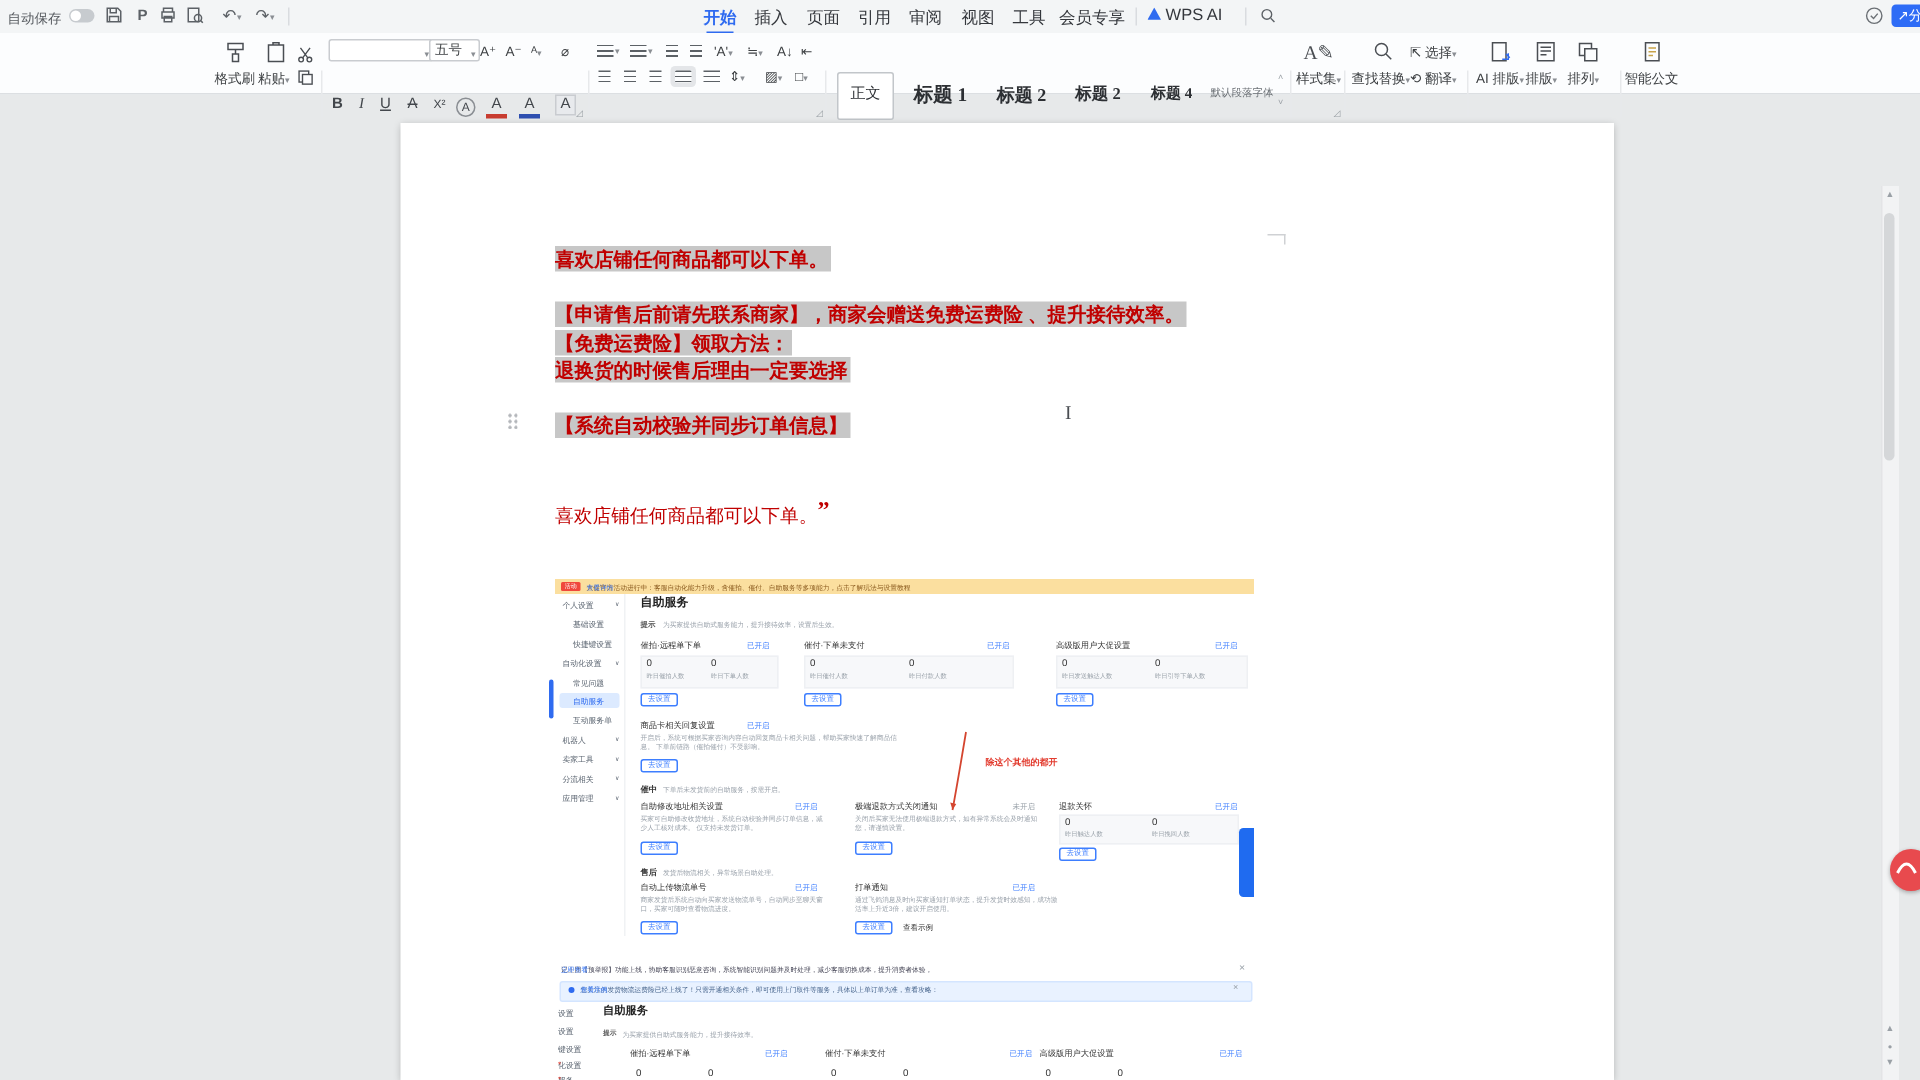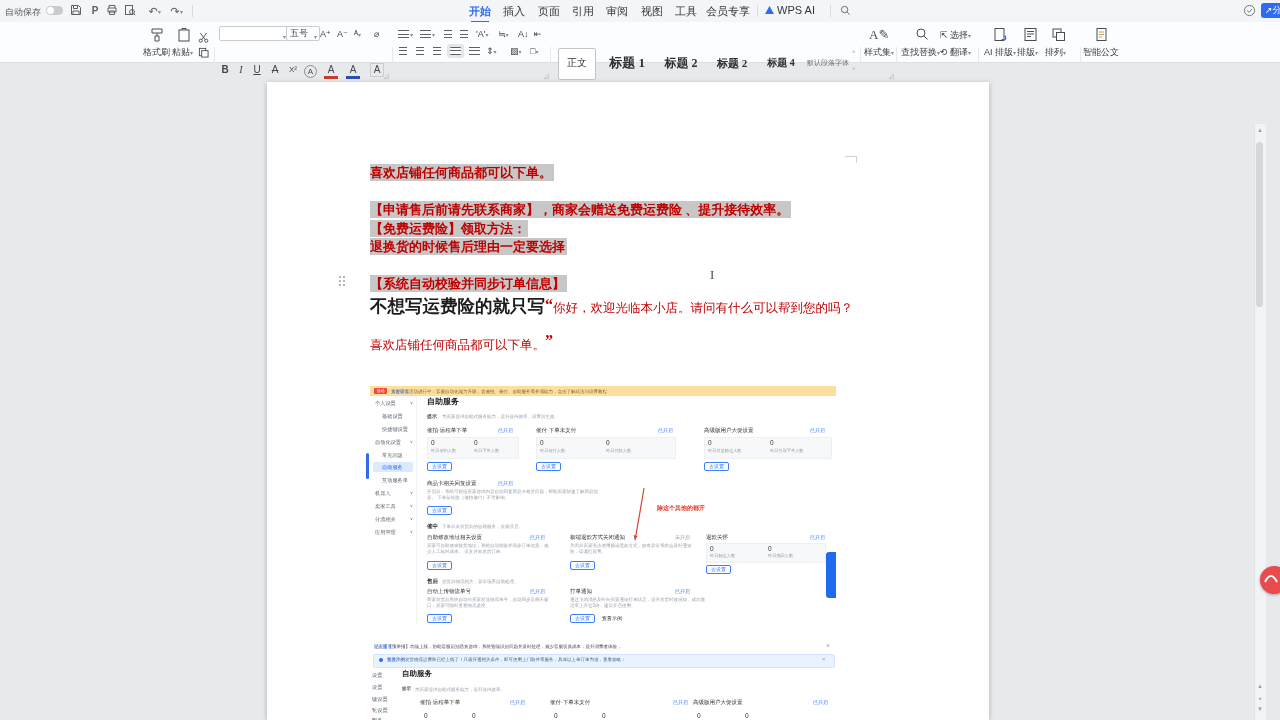--- a/index.html
+++ b/index.html
@@ -29,21 +29,21 @@
   .fbtn{position:absolute;top:41px;font-size:10px;color:#43474c;text-align:center;width:14px;height:13px;line-height:13px}
   .bars{position:absolute;width:11px;height:8px;background:repeating-linear-gradient(to bottom,#5c6166 0 1px,transparent 1px 3.5px)}
   .bars.short{width:8px}
   .bars.active-bg{box-shadow:0 0 0 3px #e4e6e9;border-radius:1px}
   .stylebox{position:absolute;top:26px;height:30px;text-align:center;color:#2c2f33;font-family:"Liberation Serif","DejaVu Serif",serif}
   .stylebox.body{border:1px solid #c2c6ca;border-radius:2px;background:#fff;font-family:"Liberation Sans",sans-serif}
   .vsep{position:absolute;top:25px;width:1px;height:31px;background:#e7e9eb}
   .launcher{position:absolute;font-size:6px;color:#9aa0a5}
   
   .docarea{position:absolute;left:0;top:62px;width:1280px;height:658px}
-  .page{position:absolute;left:267px;top:20px;width:722px;height:638px;background:#fff;box-shadow:0 1px 5px rgba(0,0,0,.25)}
+  .page{position:absolute;left:267px;top:20px;width:809px;height:638px;background:#fff;box-shadow:0 1px 5px rgba(0,0,0,.25)}
   .hl{position:absolute;left:103px;height:17px;line-height:17px;background:#c7c7c7;color:#c00000;
       font-family:"Liberation Serif","DejaVu Serif",serif;font-weight:bold;font-size:13px;white-space:nowrap;padding-right:2px}
   .dragdots{position:absolute;left:71px;top:193px;width:7px;height:11px;
       background-image:radial-gradient(#b3b6ba 1px,transparent 1.2px);background-size:4px 4px}
   .caret-i{position:absolute;left:443px;top:185px;font-family:"Liberation Serif",serif;font-size:13px;color:#4a4d52}
   .marginmark{position:absolute;left:578px;top:74px;width:11px;height:6px;border-top:1px solid #cfd1d4;border-right:1px solid #cfd1d4}
   .bigline{position:absolute;left:103px;top:212px;white-space:nowrap;font-family:"Liberation Serif","DejaVu Serif",serif}
   .bigline .h{font-size:17.5px;font-weight:bold;color:#1c1c1c}
   .bigline .q{font-size:16px;font-weight:bold;color:#c00000;vertical-align:2px}
   .bigline .r{font-size:12.5px;color:#c00000}
@@ -271,23 +271,20 @@
 
       <div class="hl" style="top:82px">喜欢店铺任何商品都可以下单。</div>
       <div class="hl" style="top:119px">【申请售后前请先联系商家】，商家会赠送免费运费险 、提升接待效率。</div>
       <div class="hl" style="top:138px">【免费运费险】领取方法：</div>
       <div class="hl" style="top:156px">退换货的时候售后理由一定要选择</div>
       <div class="hl" style="top:193px">【系统自动校验并同步订单信息】</div>
 
       <span class="dragdots"></span>
       <span class="caret-i">I</span>
 
-      <div class="bigline">
-        <span class="h">不想写运费险的就只写</span><span class="q">“</span><span class="r">你好，欢迎光临本小店。请问有什么可以帮到您的吗？</span>
-      </div>
       <div class="quoteline2">
         <span class="r">喜欢店铺任何商品都可以下单。</span><span class="q">”</span>
       </div>
 
       <span class="blueedge"></span>
 
       <div class="shot" style="top:304px;height:238px">
         <div style="left:0;top:0;width:466px;height:10px;background:#fbdf9f"></div>
         <span style="left:4px;top:2px;width:13px;height:6px;background:#f0483c;border-radius:1px;color:#fff;font-size:4px;line-height:6px;text-align:center">活动</span>
         <span style="left:21px;top:2.5px;font-size:4.5px;color:#8a5a1e">

